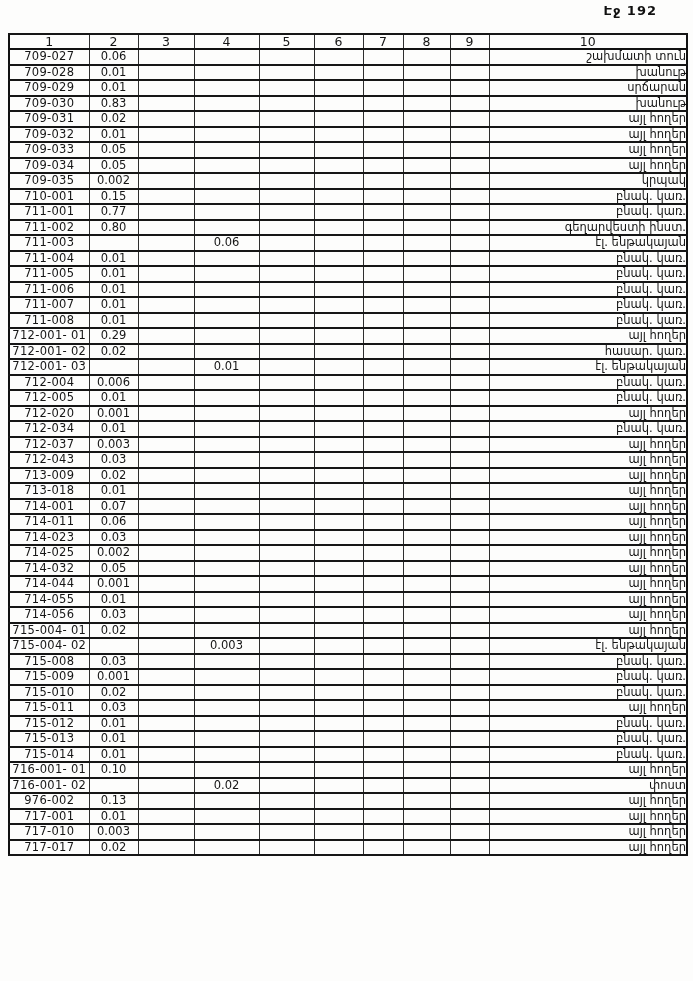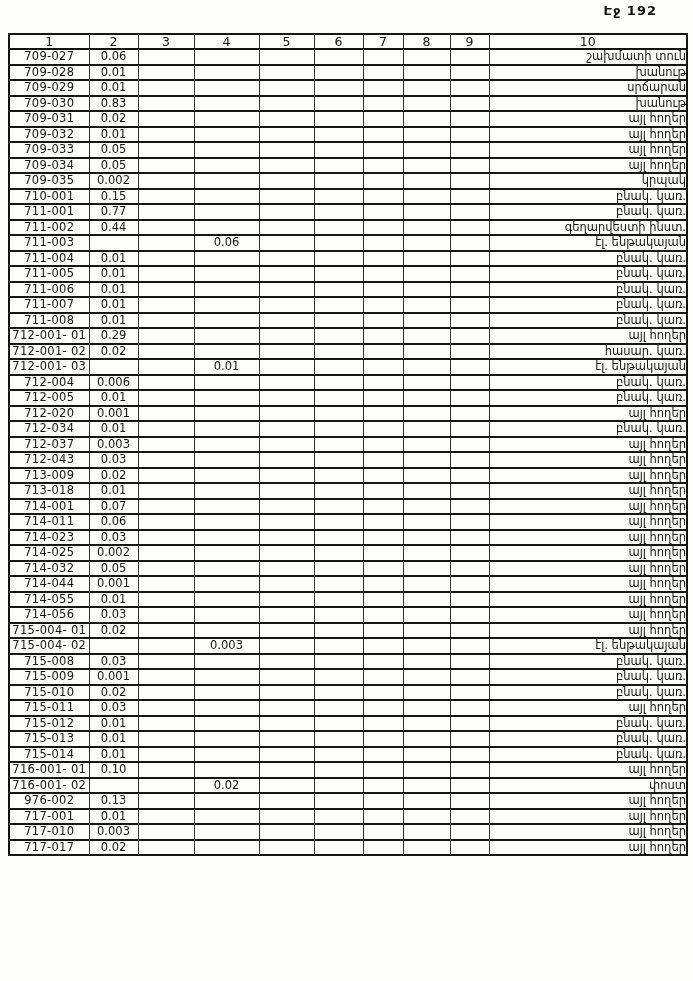--- a/index.html
+++ b/index.html
@@ -215,21 +215,21 @@
           <td class="c4"></td>
           <td class="c5"></td>
           <td class="c6"></td>
           <td class="c7"></td>
           <td class="c8"></td>
           <td class="c9"></td>
           <td class="c10">բնակ. կառ.</td>
         </tr>
         <tr>
           <td class="c1">711-002</td>
-          <td class="c2">0.44</td>
+          <td class="c2">0.80</td>
           <td class="c3"></td>
           <td class="c4"></td>
           <td class="c5"></td>
           <td class="c6"></td>
           <td class="c7"></td>
           <td class="c8"></td>
           <td class="c9"></td>
           <td class="c10">գեղարվեստի ինստ.</td>
         </tr>
         <tr>

